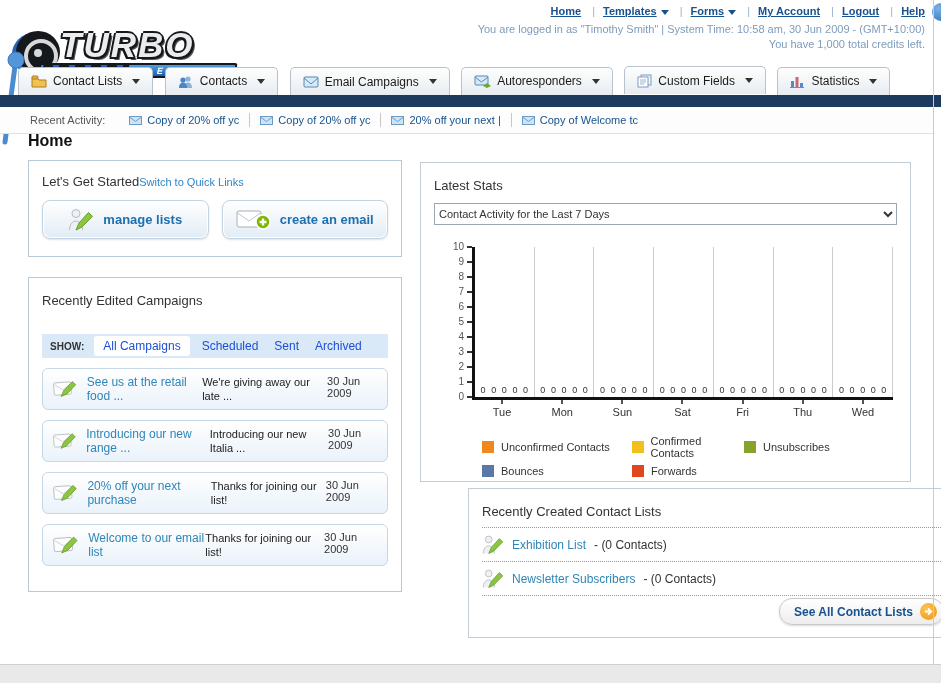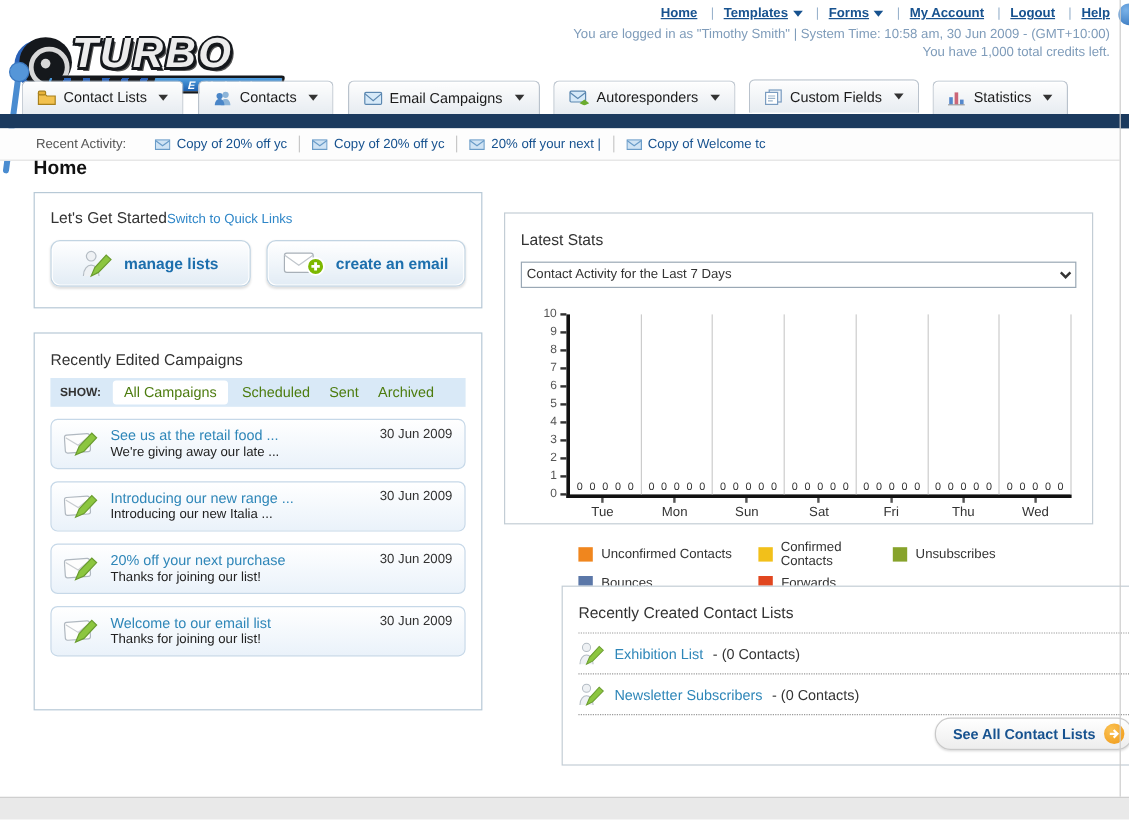--- a/index.html
+++ b/index.html
@@ -53,39 +53,39 @@
   
   #getStarted{left:28px;top:160px;width:374px;height:97px;}
   .gs-head{display:flex;justify-content:flex-start;align-items:baseline;}
   .gs-link{font-size:11px;color:#2e86c8;text-decoration:none;}
   .gs-btns{display:flex;gap:13px;margin-top:11px;}
   .gs-btn{flex:1;height:37px;border:1px solid #c2d4e2;border-radius:8px;cursor:pointer;
           background:linear-gradient(#ffffff,#e2ecf5);box-shadow:0 1px 2px rgba(0,0,0,.12),inset 0 0 0 1px #fff;
           display:flex;align-items:center;justify-content:center;gap:9px;font-size:13px;font-weight:bold;color:#1d6fad;}
   
   #campaigns{left:28px;top:277px;width:374px;height:315px;}
-  .show-bar{margin-top:6px;height:24px;background:#d9e9f7;display:flex;align-items:center;padding:0 8px;font-size:12px;}
+  .show-bar{margin-top:25px;height:24px;background:#d9e9f7;display:flex;align-items:center;padding:0 8px;font-size:12px;}
   .show-lab{font-size:10px;font-weight:bold;color:#333;margin-right:10px;}
-  .show-bar a{color:#4d7c0f;text-decoration:none;margin-right:16px;}
+  .show-bar a{color:#1d4ed8;text-decoration:none;margin-right:16px;}
   .show-bar a.active{background:#fff;border-radius:3px;padding:3px 9px;margin-right:12px;}
   .camp-card{margin-top:10px;height:42px;border:1px solid #c6d8e8;border-radius:6px;
              background:linear-gradient(#ffffff,#eaf2fa);display:flex;align-items:center;gap:9px;
              padding:0 10px;box-sizing:border-box;cursor:pointer;}
-  .camp-txt{display:flex;flex-direction:column;line-height:14px;}
+  .camp-txt{display:flex;flex-direction:row;line-height:14px;}
   .camp-txt a{font-size:12px;color:#2e86b8;text-decoration:none;}
   .camp-sub{font-size:11px;color:#222;}
   .camp-date{margin-left:auto;font-size:11px;color:#333;align-self:flex-start;padding-top:6px;}
   .pill-btn{height:25px;border:1px solid #c9c9c9;border-radius:13px;background:linear-gradient(#ffffff,#ededed);
             box-shadow:0 1px 2px rgba(0,0,0,.15);display:inline-flex;align-items:center;gap:7px;
             padding:0 6px 0 14px;font-size:12px;font-weight:bold;color:#17528f;cursor:pointer;}
   .orange-circ{width:17px;height:17px;border-radius:50%;display:flex;align-items:center;justify-content:center;
                background:radial-gradient(circle at 35% 30%,#fbc253,#ef9714);}
   .viewall-wrap{position:absolute;right:13px;bottom:12px;}
   
-  #stats{left:420px;top:177px;width:491px;height:260px;border-color:#c3cdd5;}
+  #stats{left:420px;top:162px;width:491px;height:320px;border-color:#c3cdd5;}
   .stats-select{width:100%;margin-top:9px;height:22px;font-size:11px;color:#333;border:1px solid #9aa8b5;background:#fff;}
   .chart{position:relative;margin-top:22px;margin-left:8px;height:212px;}
   .yaxis{position:absolute;left:0;top:0;width:30px;height:150px;}
   .ylab{position:absolute;right:8px;font-size:10px;color:#555;line-height:11px;}
   .ytick{position:absolute;right:0;width:5px;height:2px;background:#333;}
   .plot{position:absolute;left:30px;right:4px;top:0;height:150px;border-left:3px solid #111;border-bottom:3px solid #111;display:flex;}
   .group{flex:1;border-right:1px solid #ccc;position:relative;}
   .zeros{position:absolute;left:0;right:0;bottom:2px;display:flex;justify-content:space-evenly;font-size:9px;color:#333;}
   .xlabels{position:absolute;left:30px;right:4px;top:153px;display:flex;}
   .xlab{flex:1;text-align:center;font-size:11px;color:#333;}

